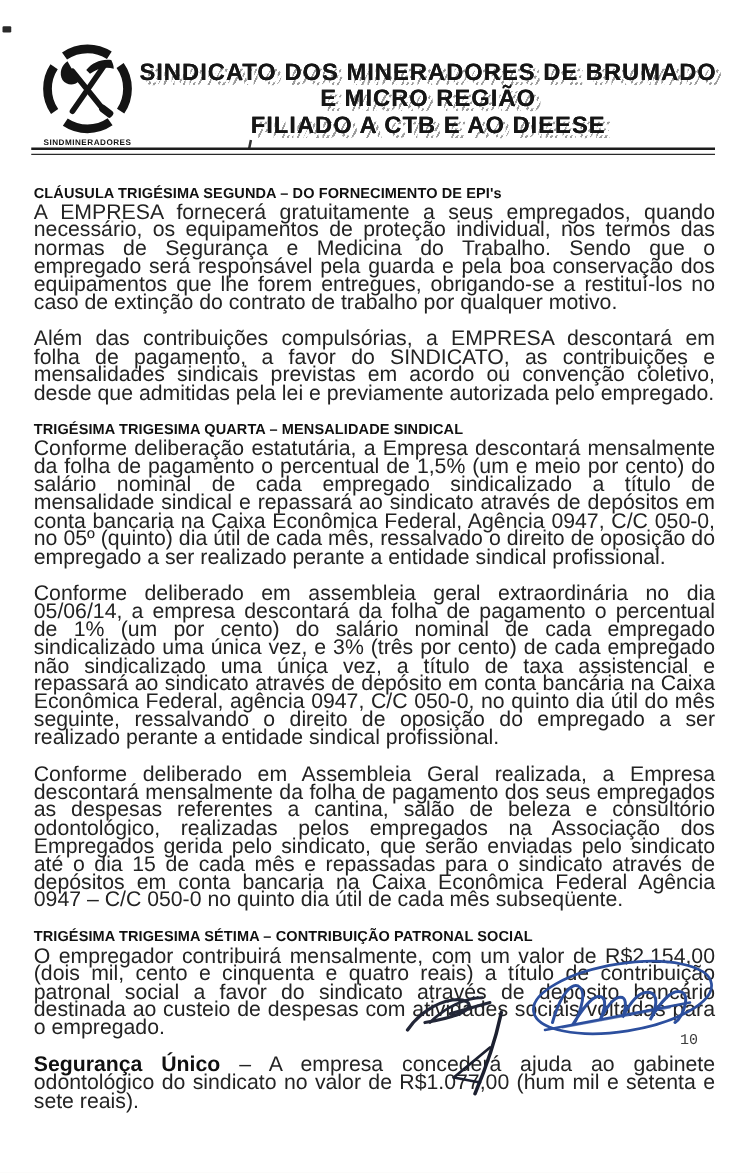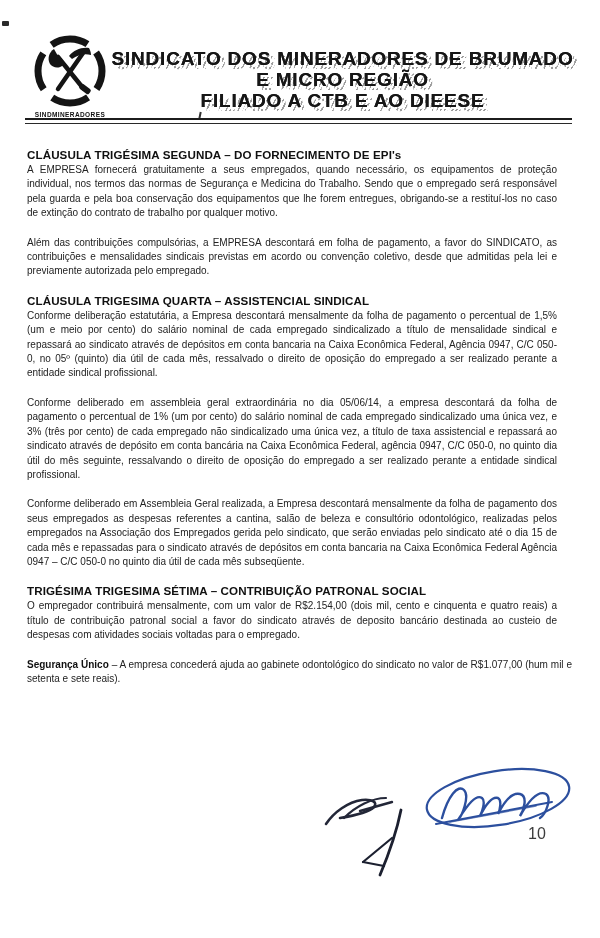--- a/index.html
+++ b/index.html
@@ -35,36 +35,36 @@
   }
   .t-main{color:#161616;text-shadow:0 0 .4px #161616;}
 
   .double-rule{
     position:absolute;left:25px;top:118px;width:547px;height:3px;
     border-top:2px solid #1c1c1c;border-bottom:1.5px solid #2a2a2a;
   }
 
   
   .doc-body{padding:0 28px 0 27px;}
-  .clause{margin:0 15px 15px 0;}
+  .clause{margin:0 0 15px 0;}
   .clause-heading{
     margin:0 0 2px 0;font-size:11.6px;font-weight:bold;color:#101010;
     letter-spacing:.1px;
   }
   .clause-body{
-    margin:0;font-size:10px;line-height:14.4px;color:#232323;
+    margin:0;font-size:17px;line-height:14.4px;color:#232323;
     text-align:justify;
   }
   .clause-body .lead{font-weight:bold;color:#101010;}
 
   
   .sig-layer{position:absolute;left:300px;top:758px;width:290px;height:150px;}
   .sig-layer svg{display:block;}
   .page-number{
-    position:absolute;left:528px;top:825px;font-size:16px;color:#3d3d3d;
+    position:absolute;left:544px;top:825px;font-size:12px;color:#3d3d3d;font-family:Liberation Mono, monospace;
   }
 </style>
 </head>
 <body>
 
 <div class="page">
 
   <div class="scan-smudge"></div>
   <div class="scan-tick"></div>
 
@@ -107,21 +107,21 @@
     <section class="clause">
       <h2 class="clause-heading">CLÁUSULA TRIGÉSIMA SEGUNDA – DO FORNECIMENTO DE EPI's</h2>
       <p class="clause-body">A EMPRESA fornecerá gratuitamente a seus empregados, quando necessário, os equipamentos de proteção individual, nos termos das normas de Segurança e Medicina do Trabalho. Sendo que o empregado será responsável pela guarda e pela boa conservação dos equipamentos que lhe forem entregues, obrigando-se a restituí-los no caso de extinção do contrato de trabalho por qualquer motivo.</p>
     </section>
 
     <section class="clause">
       <p class="clause-body">Além das contribuições compulsórias, a EMPRESA descontará em folha de pagamento, a favor do SINDICATO, as contribuições e mensalidades sindicais previstas em acordo ou convenção coletivo, desde que admitidas pela lei e previamente autorizada pelo empregado.</p>
     </section>
 
     <section class="clause">
-      <h2 class="clause-heading">CLÁUSULA TRIGESIMA QUARTA – ASSISTENCIAL SINDICAL</h2>
+      <h2 class="clause-heading">TRIGÉSIMA TRIGESIMA QUARTA – MENSALIDADE SINDICAL</h2>
       <p class="clause-body">Conforme deliberação estatutária, a Empresa descontará mensalmente da folha de pagamento o percentual de 1,5% (um e meio por cento) do salário nominal de cada empregado sindicalizado a título de mensalidade sindical e repassará ao sindicato através de depósitos em conta bancaria na Caixa Econômica Federal, Agência 0947, C/C 050-0, no 05º (quinto) dia útil de cada mês, ressalvado o direito de oposição do empregado a ser realizado perante a entidade sindical profissional.</p>
     </section>
 
     <section class="clause">
       <p class="clause-body">Conforme deliberado em assembleia geral extraordinária no dia 05/06/14, a empresa descontará da folha de pagamento o percentual de 1% (um por cento) do salário nominal de cada empregado sindicalizado uma única vez, e 3% (três por cento) de cada empregado não sindicalizado uma única vez, a título de taxa assistencial e repassará ao sindicato através de depósito em conta bancária na Caixa Econômica Federal, agência 0947, C/C 050-0, no quinto dia útil do mês seguinte, ressalvando o direito de oposição do empregado a ser realizado perante a entidade sindical profissional.</p>
     </section>
 
     <section class="clause">
       <p class="clause-body">Conforme deliberado em Assembleia Geral realizada, a Empresa descontará mensalmente da folha de pagamento dos seus empregados as despesas referentes a cantina, salão de beleza e consultório odontológico, realizadas pelos empregados na Associação dos Empregados gerida pelo sindicato, que serão enviadas pelo sindicato até o dia 15 de cada mês e repassadas para o sindicato através de depósitos em conta bancaria na Caixa Econômica Federal Agência 0947 – C/C 050-0 no quinto dia útil de cada mês subseqüente.</p>
     </section>

